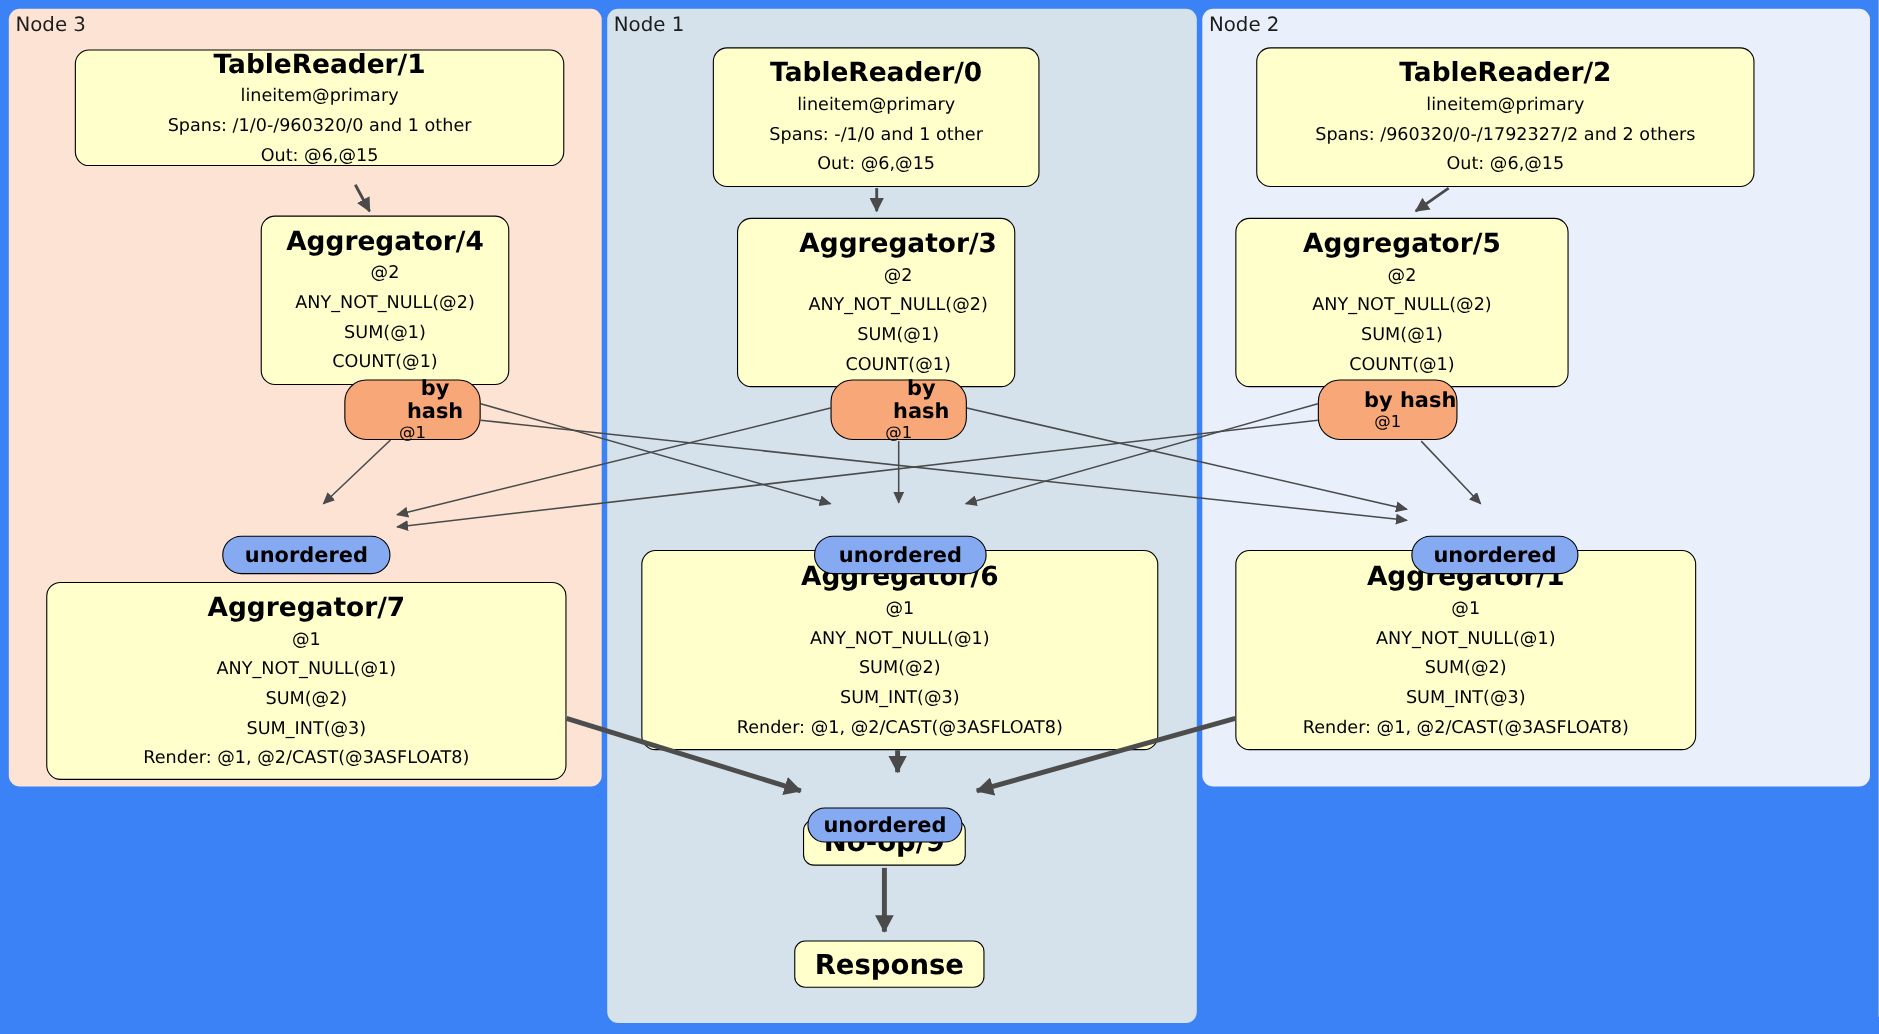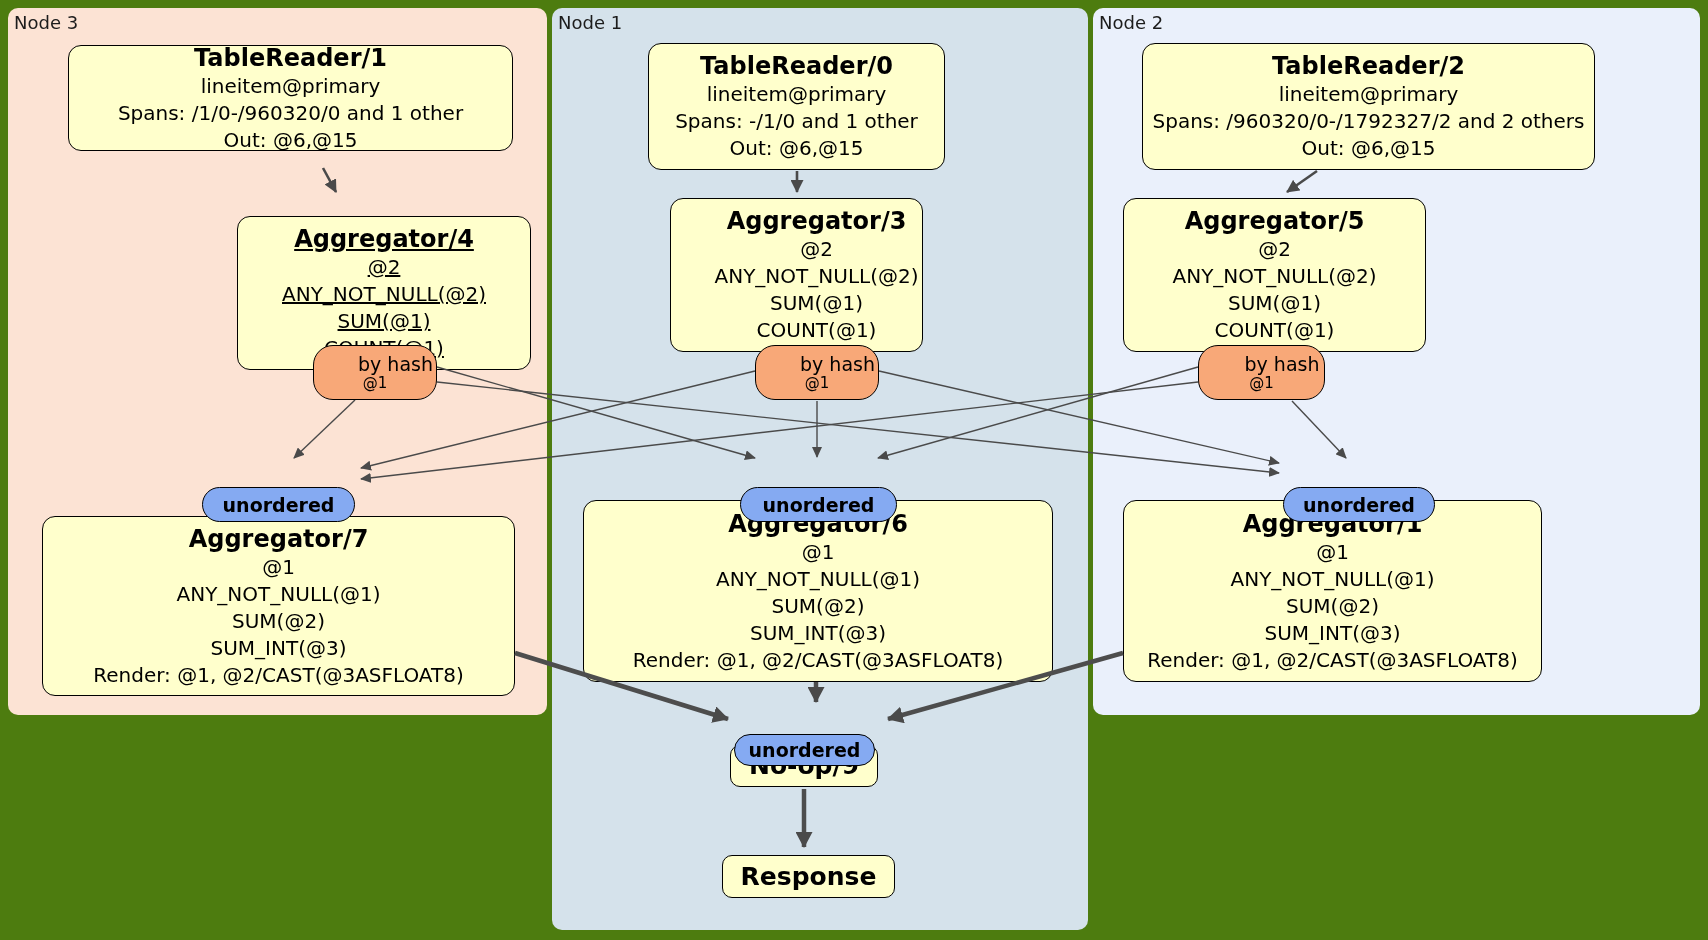--- a/index.html
+++ b/index.html
@@ -1,41 +1,41 @@
 <!DOCTYPE html>
 <html style="--c-region_node3: #fce3d4; --c-region_node1: #d5e2eb; --c-region_node2: #eaf0fb; --c-process_box_fill: #ffffcc; --c-router_fill: #f8a878; --c-sync_fill: #85aaf2; --c-edge: #4a4a4a; --c-edge_thick: #4d4d4d;"><head>
 <meta charset="utf-8">
 <style>
   html,body{margin:0;padding:0;background:#ffffff;}
   #canvas{
-    position:relative;width:1708px;height:940px;background:#4d7c0f;overflow:hidden;
+    position:relative;width:1708px;height:940px;background:#3b82f6;overflow:hidden;
     font-family:"DejaVu Sans","Liberation Sans",sans-serif;color:#000;
   }
   .region{position:absolute;border-radius:10px;z-index:1;}
   .region-n3{background:var(--c-region_node3,#fce3d4);}
   .region-n1{background:var(--c-region_node1,#d5e2eb);}
   .region-n2{background:var(--c-region_node2,#eaf0fb);}
   .region-label{position:absolute;left:7px;top:4px;font-size:18px;color:#1c1c1c;z-index:2;}
   .pbox{
     position:absolute;background:var(--c-process_box_fill,#ffffcc);
     border:1.5px solid #000;border-radius:13px;box-sizing:border-box;
     display:flex;flex-direction:column;justify-content:center;align-items:center;
     text-align:center;z-index:2;
   }
   .pbox .title{font-weight:bold;font-size:24px;line-height:30px;white-space:nowrap;}
-  .pbox .line{font-size:20px;line-height:27px;white-space:nowrap;}
+  .pbox .line{font-size:16px;line-height:27px;white-space:nowrap;}
   .pbox.small .title{font-size:25px;line-height:34px;}
   #edges{position:absolute;left:0;top:0;z-index:3;pointer-events:none;}
   .oval{
     position:absolute;border:1.5px solid #000;box-sizing:border-box;
     display:flex;flex-direction:column;align-items:center;justify-content:center;
     z-index:4;text-align:center;
   }
   .router{background:var(--c-router_fill,#f8a878);border-radius:20px;}
-  .router .rlabel{font-weight:normal;font-size:19px;line-height:21px;margin-left:41px;}
+  .router .rlabel{font-weight:bold;font-size:19px;line-height:21px;margin-left:41px;}
   .router .rdetail{font-size:15px;line-height:17px;}
   .sync{background:var(--c-sync_fill,#85aaf2);border-radius:999px;margin-top:24px;}
   .sync .slabel{font-weight:bold;font-size:19px;line-height:20px;}
   line.thin{stroke:var(--c-edge,#4a4a4a);stroke-width:1.4;}
   line.med{stroke:var(--c-edge,#4a4a4a);stroke-width:2.6;}
   line.thick{stroke:var(--c-edge_thick,#4d4d4d);stroke-width:4.5;}
   .ahfill{fill:var(--c-edge,#4a4a4a);}
 </style>
 </head>
 <body>
@@ -50,29 +50,29 @@
   <div class="region-label" style="left:558px;top:12px;">Node 1</div>
   <div class="region-label" style="left:1099px;top:12px;">Node 2</div>
 
   <div class="pbox" style="left:68px;top:45px;width:445px;height:106px;">
     <div class="title">TableReader/1</div>
     <div class="line">lineitem@primary</div>
     <div class="line">Spans: /1/0-/960320/0 and 1 other</div>
     <div class="line">Out: @6,@15</div>
   </div>
 
-  <div class="pbox" style="left:237px;top:216px;width:294px;height:154px;text-decoration:underline;">
+  <div class="pbox" style="left:237px;top:196px;width:226px;height:154px;">
     <div class="title">Aggregator/4</div>
     <div class="line">@2</div>
     <div class="line">ANY_NOT_NULL(@2)</div>
     <div class="line">SUM(@1)</div>
     <div class="line">COUNT(@1)</div>
   </div>
 
-  <div class="pbox" style="left:42px;top:516px;width:473px;height:180px;">
+  <div class="pbox" style="left:42px;top:529px;width:473px;height:180px;">
     <div class="title">Aggregator/7</div>
     <div class="line">@1</div>
     <div class="line">ANY_NOT_NULL(@1)</div>
     <div class="line">SUM(@2)</div>
     <div class="line">SUM_INT(@3)</div>
     <div class="line">Render: @1, @2/CAST(@3ASFLOAT8)</div>
   </div>
 
   <div class="pbox" style="left:648px;top:43px;width:297px;height:127px;">
     <div class="title">TableReader/0</div>

